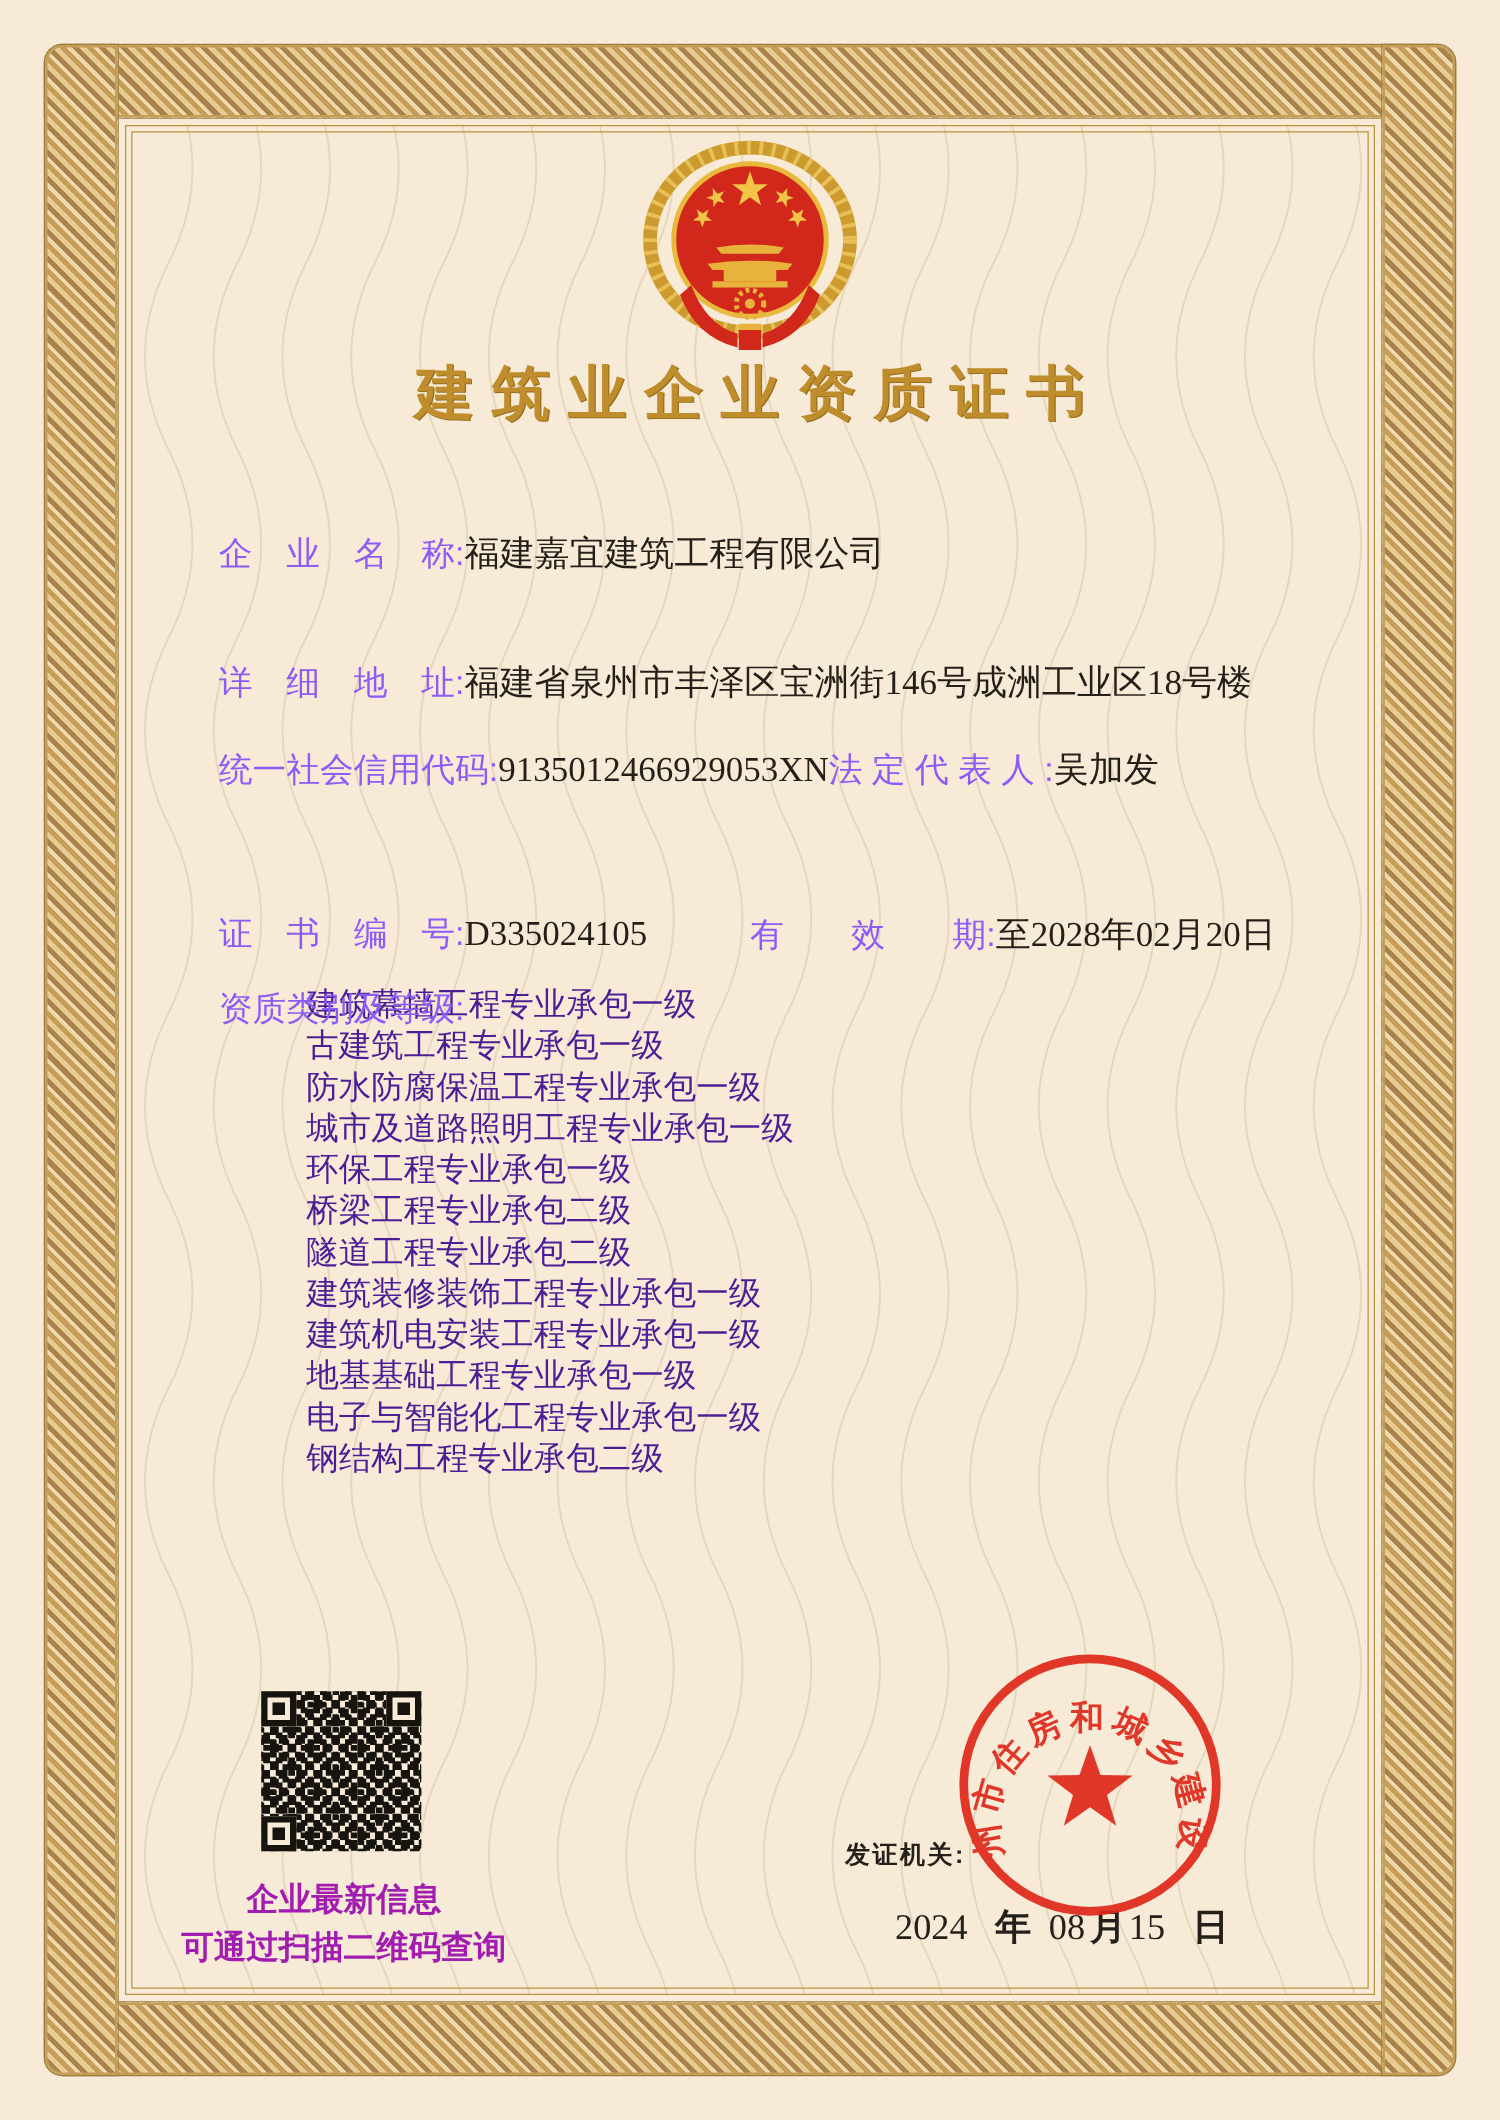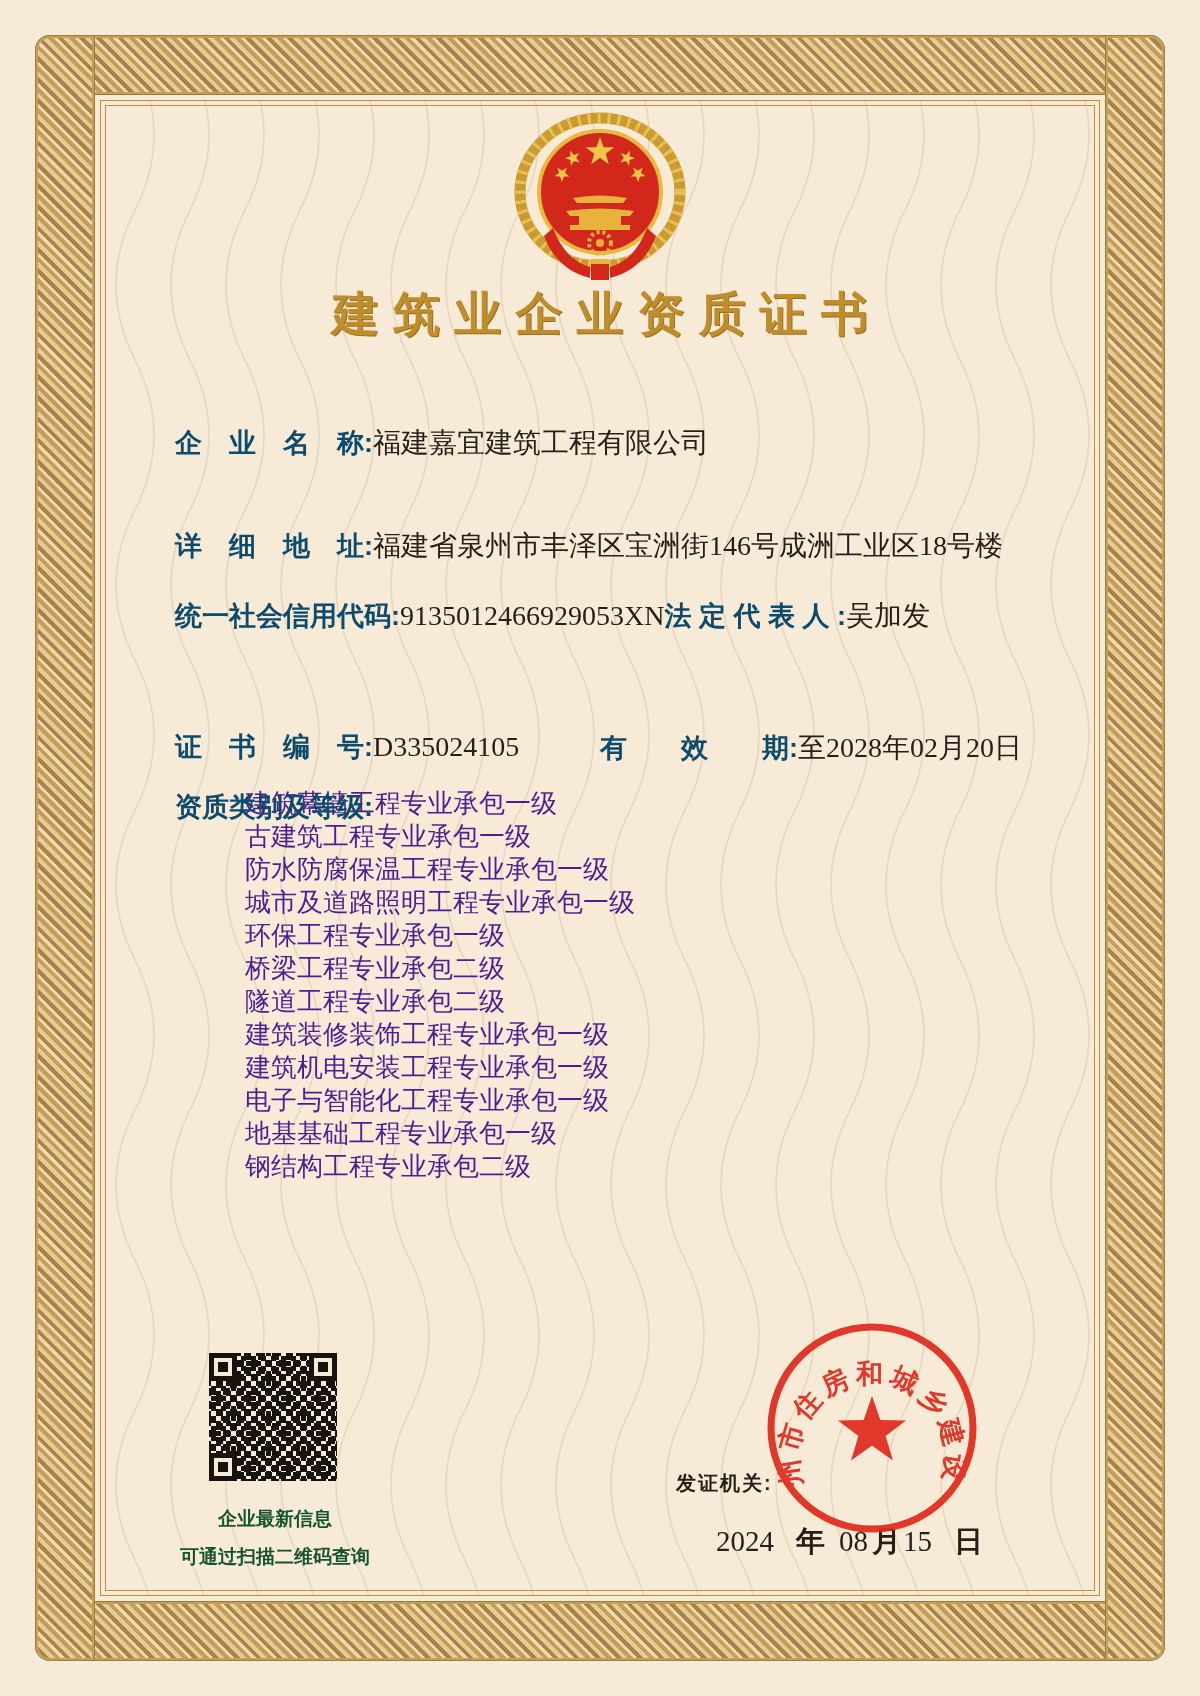--- a/index.html
+++ b/index.html
@@ -32,42 +32,42 @@
   .emblem{position:absolute;left:495px;top:110px;width:210px;height:172px;}
 
   .cert-title{
     position:absolute;left:0;top:283px;width:100%;
     text-align:center;font-size:47px;font-weight:bold;
     color:#bf8d2c;letter-spacing:0.30em;text-indent:0.30em;
     text-shadow:1px 1px 0 #99701f;
   }
 
   .row{position:absolute;left:175px;white-space:nowrap;font-size:27px;}
-  .lbl{font-weight:bold;color:#0c4a6e;}
+  .lbl{font-weight:normal;color:#8b5cf6;}
   .val{font-family:"Liberation Serif", serif;font-size:28px;color:#241f19;}
   .col2{position:absolute;left:425px;top:0;white-space:nowrap;}
 
   .r1{top:424px;} .r2{top:527px;} .r3{top:597px;} .r4{top:662px;} .r5{top:729px;}
 
   .quals{position:absolute;left:175px;top:787px;}
   .quals .lbl{position:absolute;left:0;top:2px;}
   .qlist{margin-left:70px;font-family:"Liberation Serif", serif;font-size:26px;line-height:33px;color:#4c1d95;}
 
   
   .qr{position:absolute;left:209px;top:1353px;width:128px;height:128px;
       background:
         repeating-conic-gradient(#17130f 0% 25%, transparent 0% 50%) 0px 0px/14px 14px,
         repeating-conic-gradient(#17130f 0% 25%, transparent 0% 50%) 7px 3px/10px 10px,
         #f7ebd7;}
   .finder{position:absolute;width:28px;height:28px;border:5px solid #17130f;background:#f7ebd7;box-sizing:border-box;}
   .finder::after{content:"";position:absolute;left:4px;top:4px;width:10px;height:10px;background:#17130f;}
   .f-tl{left:0;top:0;} .f-tr{right:0;top:0;} .f-bl{left:0;bottom:0;}
 
   .qr-note{position:absolute;left:95px;top:1500px;width:360px;text-align:center;
-           font-weight:bold;font-size:19px;line-height:38px;color:#14532d;}
+           font-weight:bold;font-size:26px;line-height:38px;color:#a21caf;}
 
   .issuer{position:absolute;left:676px;top:1470px;font-weight:bold;font-size:20px;letter-spacing:2px;}
 
   .date{position:absolute;left:716px;top:1522px;font-size:29px;white-space:nowrap;}
   .date .num{font-family:"Liberation Serif", serif;}
   .date .dl{font-weight:bold;}
   .d-y{margin-right:22px;} .d-yl{margin-right:14px;} .d-m{margin-right:4px;}
   .d-ml{margin-right:2px;} .d-d{margin-right:22px;}
 
   .seal{position:absolute;left:740px;top:1296px;width:264px;height:264px;opacity:.93;}
@@ -163,22 +163,22 @@
       <div class="qlist">
         <div>建筑幕墙工程专业承包一级</div>
         <div>古建筑工程专业承包一级</div>
         <div>防水防腐保温工程专业承包一级</div>
         <div>城市及道路照明工程专业承包一级</div>
         <div>环保工程专业承包一级</div>
         <div>桥梁工程专业承包二级</div>
         <div>隧道工程专业承包二级</div>
         <div>建筑装修装饰工程专业承包一级</div>
         <div>建筑机电安装工程专业承包一级</div>
+        <div>地基基础工程专业承包一级</div>
         <div>电子与智能化工程专业承包一级</div>
-        <div>地基基础工程专业承包一级</div>
         <div>钢结构工程专业承包二级</div>
       </div>
     </div>
 
     <div class="qr">
       <div class="finder f-tl"></div>
       <div class="finder f-tr"></div>
       <div class="finder f-bl"></div>
     </div>
 

